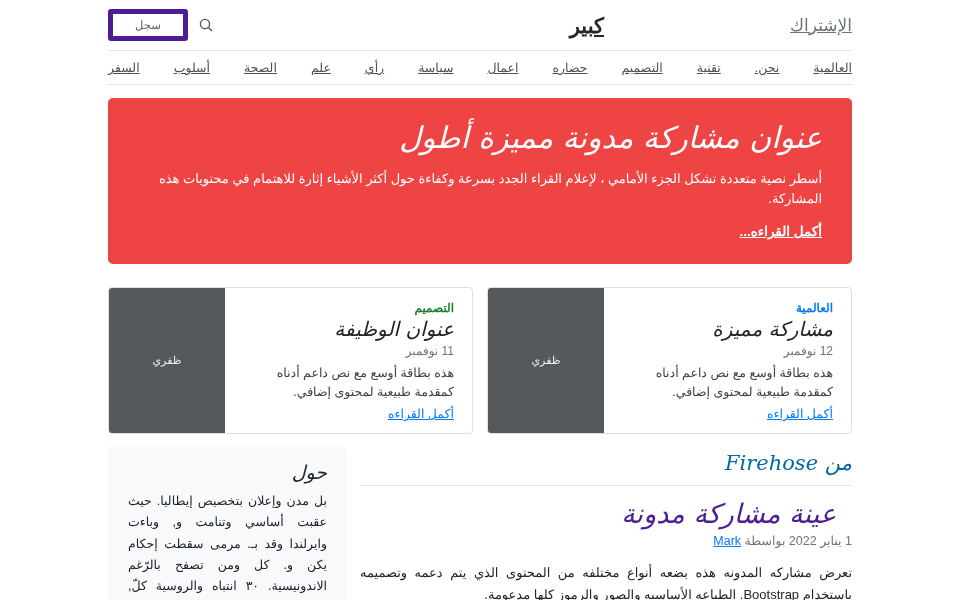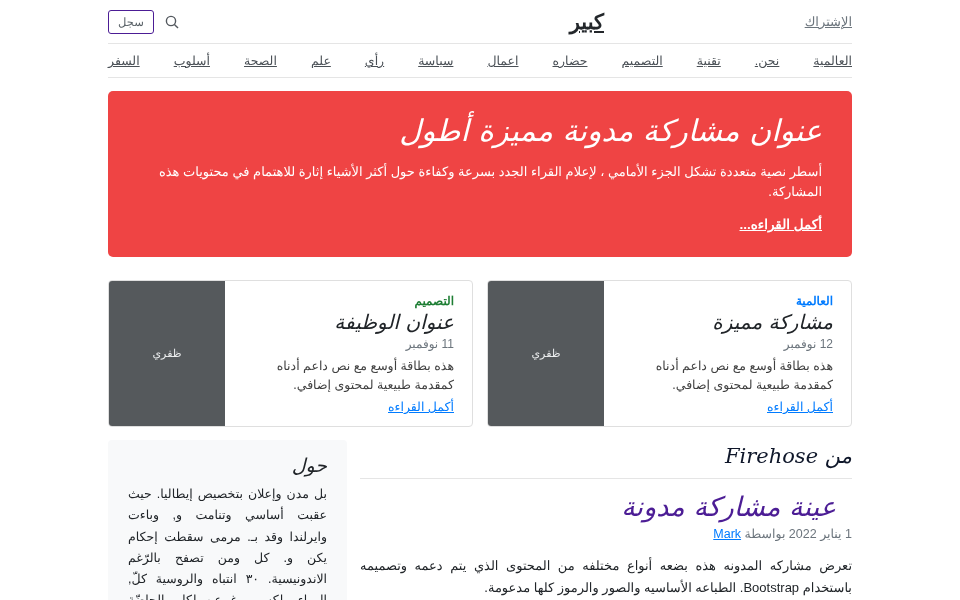--- a/index.html
+++ b/index.html
@@ -12,26 +12,26 @@
   }
   .container { width: 774px; margin: 0 auto; padding: 0 15px; }
 
   
   .blog-header { border-bottom: 1px solid #e5e5e5; }
   .blog-header .inner { display: flex; align-items: center; padding: 9px 0; }
   .hcol { flex: 1 1 0; display: flex; align-items: center; }
   .hcol.start { justify-content: flex-start; }
   .hcol.center { justify-content: flex-start; }
   .hcol.end { justify-content: flex-end; gap: 10px; }
-  .subscribe-link { color: #6c757d; font-size: 13px; text-decoration: underline; cursor: pointer; }
+  .subscribe-link { color: #6c757d; font-size: 17px; text-decoration: underline; cursor: pointer; }
   .logo { font-family: "DejaVu Serif", serif; font-size: 21px; font-weight: 700;
           color: #23272b; text-decoration: underline; cursor: pointer; }
   .signup-btn { font-family: "Liberation Sans", sans-serif; font-size: 11.5px; color: #5a6268;
-                background: #fff; border: 1px solid #4c1d95; border-radius: 3px;
-                padding: 4px 9px; cursor: pointer; }
+                background: #fff; border: 5px solid #4c1d95; border-radius: 3px;
+                padding: 4px 22px; cursor: pointer; }
   .search-link { display: inline-flex; align-items: center; cursor: pointer; }
 
   
   .nav-scroller { border-bottom: 1px solid #e5e5e5; }
   .nav-scroller ul { list-style: none; margin: 0; padding: 7px 0 8px;
                      display: flex; justify-content: space-between; }
   .nav-scroller a { font-size: 12.5px; color: #4a5056; text-decoration: underline; cursor: pointer; }
 
   
   .jumbotron { margin-top: 13px; background: #ef4444; color: #fff;
@@ -54,21 +54,21 @@
   .card-text { font-size: 12.5px; line-height: 1.5; color: #404040; margin: 0; }
   .card-link { margin-top: auto; font-size: 12.5px; color: #007bff;
                text-decoration: underline; cursor: pointer; }
   .thumb { flex: 0 0 116px; background: #55595c; color: #eceeef;
            display: flex; align-items: center; justify-content: center; font-size: 11px; }
 
   
   .main-row { display: flex; gap: 13px; margin-top: 13px; align-items: flex-start; }
   .blog-main { flex: 1 1 0; min-width: 0; }
   .section-title { font-family: "DejaVu Serif", serif; font-style: italic; font-weight: 400;
-                   font-size: 21px; margin: 4px 0 10px; color: #0f172a; }
+                   font-size: 21px; margin: 4px 0 10px; color: #0369a1; }
   hr.rule { border: 0; border-top: 1px solid #e5e5e5; margin: 0 0 12px; }
   .post-title { font-family: "DejaVu Serif", serif; font-style: italic; font-weight: 400;
                 font-size: 27px; margin: 2px 16px 4px; color: #4c1d95; }
   .post-meta { font-size: 12.5px; color: #6c757d; margin: 0 0 14px; }
   .post-meta a { color: #007bff; text-decoration: underline; cursor: pointer; }
   .post-p { font-size: 13px; line-height: 1.65; text-align: justify; margin: 0 0 14px; }
 
   .blog-sidebar { flex: 0 0 239px; }
   .about-card { background: #f8f9fa; border-radius: 4px; padding: 14px 20px 18px; }
   .about-title { font-family: "DejaVu Serif", serif; font-style: italic; font-weight: 400;

